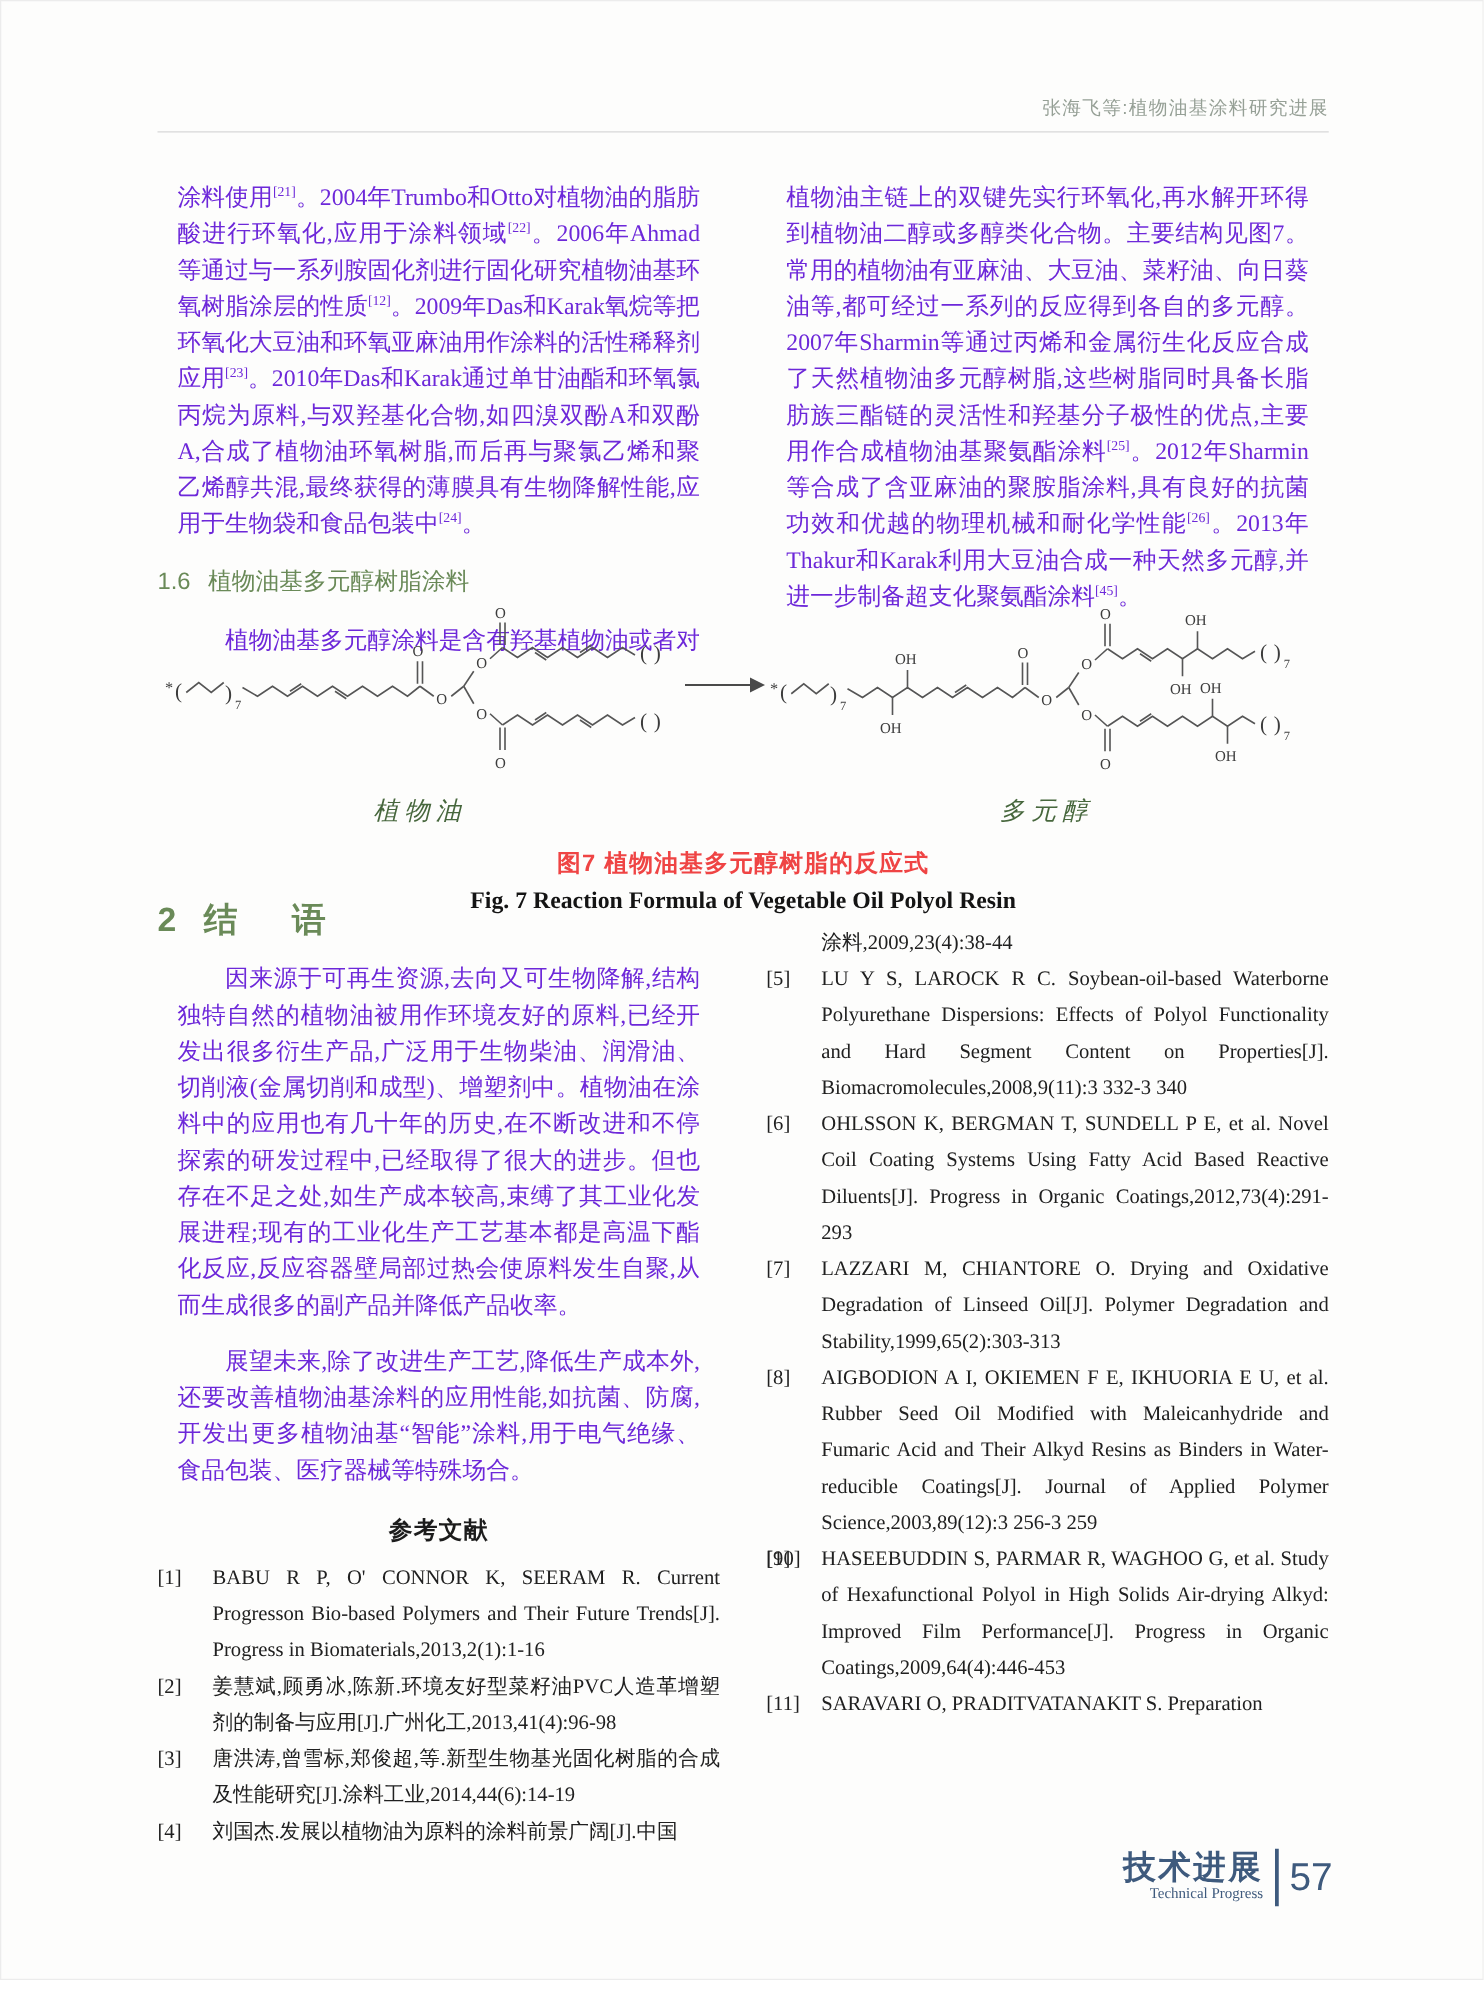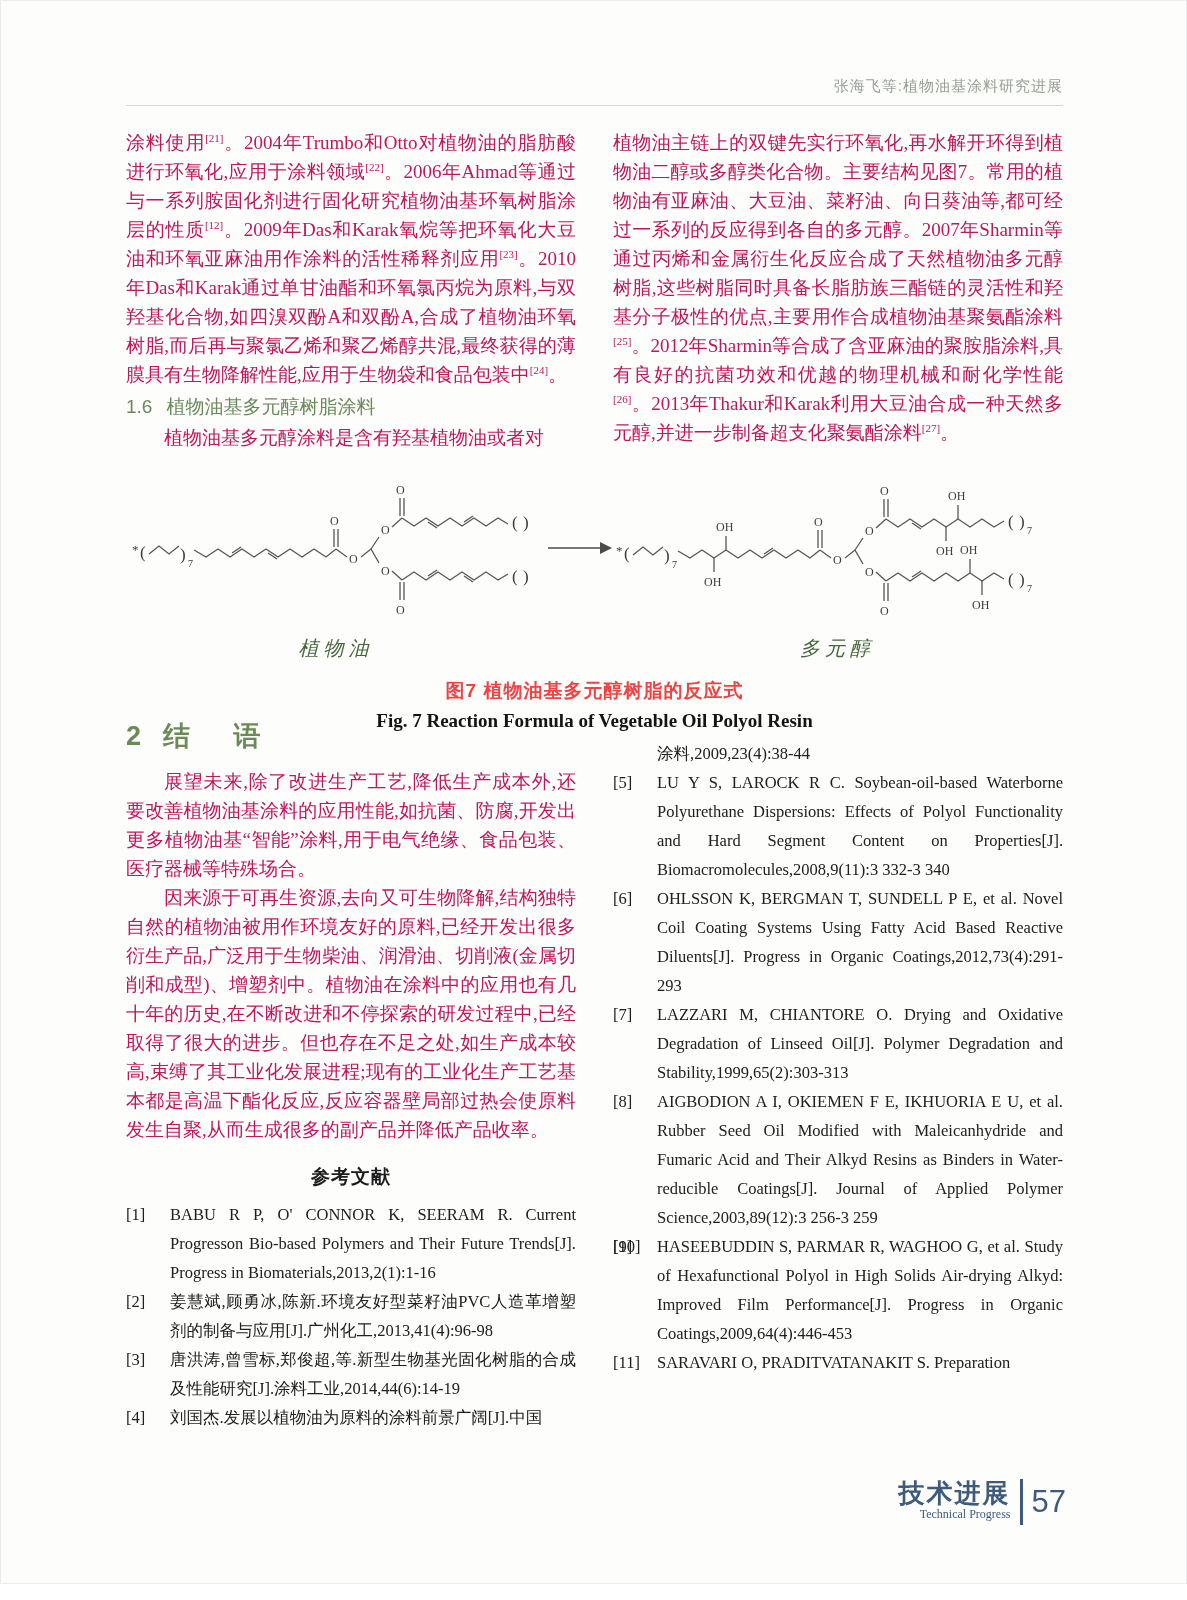--- a/index.html
+++ b/index.html
@@ -15,22 +15,22 @@
     font-family:"Liberation Sans","DejaVu Sans",sans-serif;
     font-size:15px;color:#96a096;letter-spacing:1px;
   }
   .header-rule{position:absolute;top:104px;left:125px;width:937px;border-top:1px solid #d8d8d8;}
   
   .two-col{position:absolute;left:125px;width:937px;display:flex;gap:37px;}
   .top-cols{top:127px;}
   .bottom-cols{top:712px;}
   .col{width:450px;box-sizing:border-box;}
   .body-cjk{
-    margin:0;font-size:19px;line-height:29px;text-align:justify;
-    text-justify:inter-ideograph;color:#be185d;
+    margin:16px;font-size:19px;line-height:29px;text-align:justify;
+    text-justify:inter-ideograph;color:#6d28d9;
   }
   .body-cjk sup{font-size:11px;line-height:0;}
   .indent{text-indent:2em;}
   .subsection-heading{
     font-family:"Liberation Sans","DejaVu Sans",sans-serif;font-weight:normal;
     color:#6a8a58;font-size:19px;line-height:32px;margin-top:2px;
   }
   .subsection-heading .sec-num{margin-right:14px;}
   
   .figure{position:absolute;top:462px;left:125px;width:937px;}
@@ -96,21 +96,21 @@
 
   <div class="two-col top-cols">
     <div class="col">
       <p class="body-cjk">涂料使用<sup>[21]</sup>。2004年Trumbo和Otto对植物油的脂肪酸进行环氧化,应用于涂料领域<sup>[22]</sup>。2006年Ahmad等通过与一系列胺固化剂进行固化研究植物油基环氧树脂涂层的性质<sup>[12]</sup>。2009年Das和Karak氧烷等把环氧化大豆油和环氧亚麻油用作涂料的活性稀释剂应用<sup>[23]</sup>。2010年Das和Karak通过单甘油酯和环氧氯丙烷为原料,与双羟基化合物,如四溴双酚A和双酚A,合成了植物油环氧树脂,而后再与聚氯乙烯和聚乙烯醇共混,最终获得的薄膜具有生物降解性能,应用于生物袋和食品包装中<sup>[24]</sup>。</p>
       <div class="subsection-heading">
         <span class="sec-num">1.6</span><span>植物油基多元醇树脂涂料</span>
       </div>
       <p class="body-cjk indent">植物油基多元醇涂料是含有羟基植物油或者对</p>
     </div>
     <div class="col">
-      <p class="body-cjk">植物油主链上的双键先实行环氧化,再水解开环得到植物油二醇或多醇类化合物。主要结构见图7。常用的植物油有亚麻油、大豆油、菜籽油、向日葵油等,都可经过一系列的反应得到各自的多元醇。2007年Sharmin等通过丙烯和金属衍生化反应合成了天然植物油多元醇树脂,这些树脂同时具备长脂肪族三酯链的灵活性和羟基分子极性的优点,主要用作合成植物油基聚氨酯涂料<sup>[25]</sup>。2012年Sharmin等合成了含亚麻油的聚胺脂涂料,具有良好的抗菌功效和优越的物理机械和耐化学性能<sup>[26]</sup>。2013年Thakur和Karak利用大豆油合成一种天然多元醇,并进一步制备超支化聚氨酯涂料<sup>[27]</sup>。</p>
+      <p class="body-cjk">植物油主链上的双键先实行环氧化,再水解开环得到植物油二醇或多醇类化合物。主要结构见图7。常用的植物油有亚麻油、大豆油、菜籽油、向日葵油等,都可经过一系列的反应得到各自的多元醇。2007年Sharmin等通过丙烯和金属衍生化反应合成了天然植物油多元醇树脂,这些树脂同时具备长脂肪族三酯链的灵活性和羟基分子极性的优点,主要用作合成植物油基聚氨酯涂料<sup>[25]</sup>。2012年Sharmin等合成了含亚麻油的聚胺脂涂料,具有良好的抗菌功效和优越的物理机械和耐化学性能<sup>[26]</sup>。2013年Thakur和Karak利用大豆油合成一种天然多元醇,并进一步制备超支化聚氨酯涂料<sup>[45]</sup>。</p>
     </div>
   </div>
 
   <div class="figure">
     <div class="fig-row">
 
       <svg class="struct-svg" width="420" height="160" viewBox="0 0 420 160">
         <text x="6" y="86" font-size="13">*</text>
         <text x="14" y="90" font-size="17">(</text>
         <polyline points="23,86 33,78 43,86 53,78"></polyline>
@@ -221,22 +221,22 @@
 
     <div class="fig-caption-cn">图7  植物油基多元醇树脂的反应式</div>
     <div class="fig-caption-en">Fig. 7   Reaction Formula of Vegetable Oil Polyol Resin</div>
   </div>
 
   <div class="two-col bottom-cols">
     <div class="col">
       <div class="conclusion-heading">
         <span class="sec-num">2</span><span class="sec-title">结 语</span>
       </div>
+      <p class="body-cjk indent">因来源于可再生资源,去向又可生物降解,结构独特自然的植物油被用作环境友好的原料,已经开发出很多衍生产品,广泛用于生物柴油、润滑油、切削液(金属切削和成型)、增塑剂中。植物油在涂料中的应用也有几十年的历史,在不断改进和不停探索的研发过程中,已经取得了很大的进步。但也存在不足之处,如生产成本较高,束缚了其工业化发展进程;现有的工业化生产工艺基本都是高温下酯化反应,反应容器壁局部过热会使原料发生自聚,从而生成很多的副产品并降低产品收率。</p>
       <p class="body-cjk indent">展望未来,除了改进生产工艺,降低生产成本外,还要改善植物油基涂料的应用性能,如抗菌、防腐,开发出更多植物油基“智能”涂料,用于电气绝缘、食品包装、医疗器械等特殊场合。</p>
-      <p class="body-cjk indent">因来源于可再生资源,去向又可生物降解,结构独特自然的植物油被用作环境友好的原料,已经开发出很多衍生产品,广泛用于生物柴油、润滑油、切削液(金属切削和成型)、增塑剂中。植物油在涂料中的应用也有几十年的历史,在不断改进和不停探索的研发过程中,已经取得了很大的进步。但也存在不足之处,如生产成本较高,束缚了其工业化发展进程;现有的工业化生产工艺基本都是高温下酯化反应,反应容器壁局部过热会使原料发生自聚,从而生成很多的副产品并降低产品收率。</p>
 
       <div class="refs-heading">参考文献</div>
       <div class="ref-list">
         <div class="ref-item">
           <span class="ref-num">[1]</span>
           <span>BABU R P, O' CONNOR K, SEERAM R. Current Progresson Bio-based Polymers and Their Future Trends[J]. Progress in Biomaterials,2013,2(1):1-16</span>
         </div>
         <div class="ref-item">
           <span class="ref-num">[2]</span>
           <span>姜慧斌,顾勇冰,陈新.环境友好型菜籽油PVC人造革增塑剂的制备与应用[J].广州化工,2013,41(4):96-98</span>

